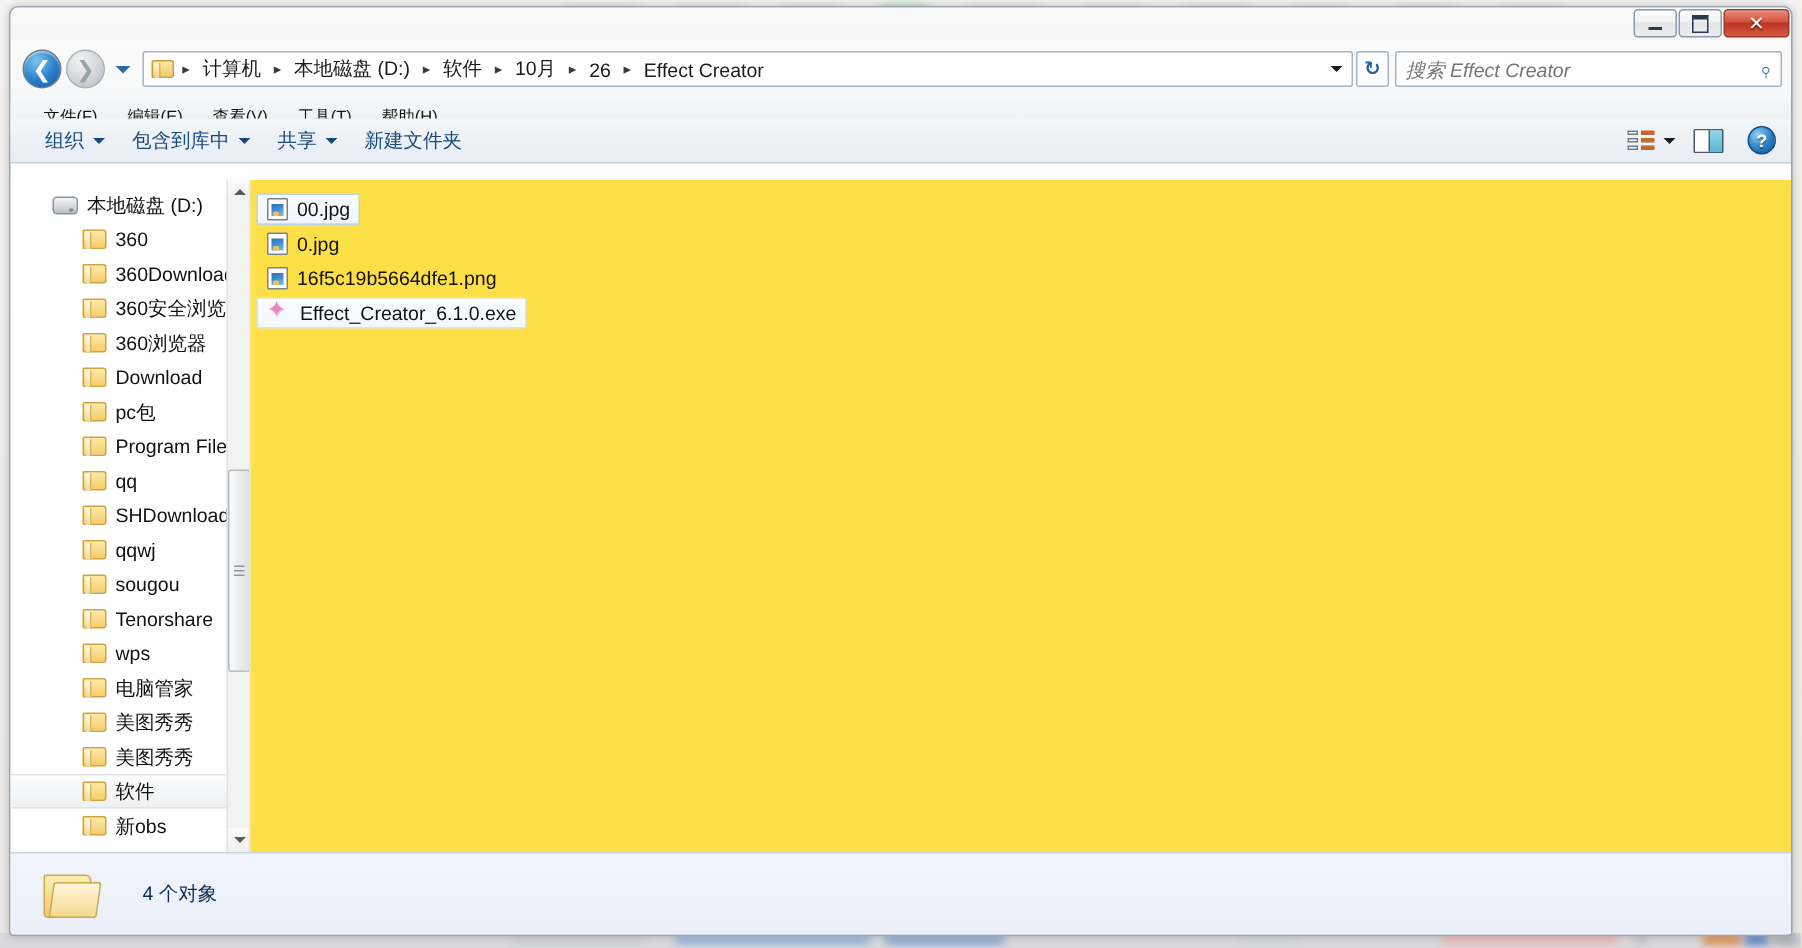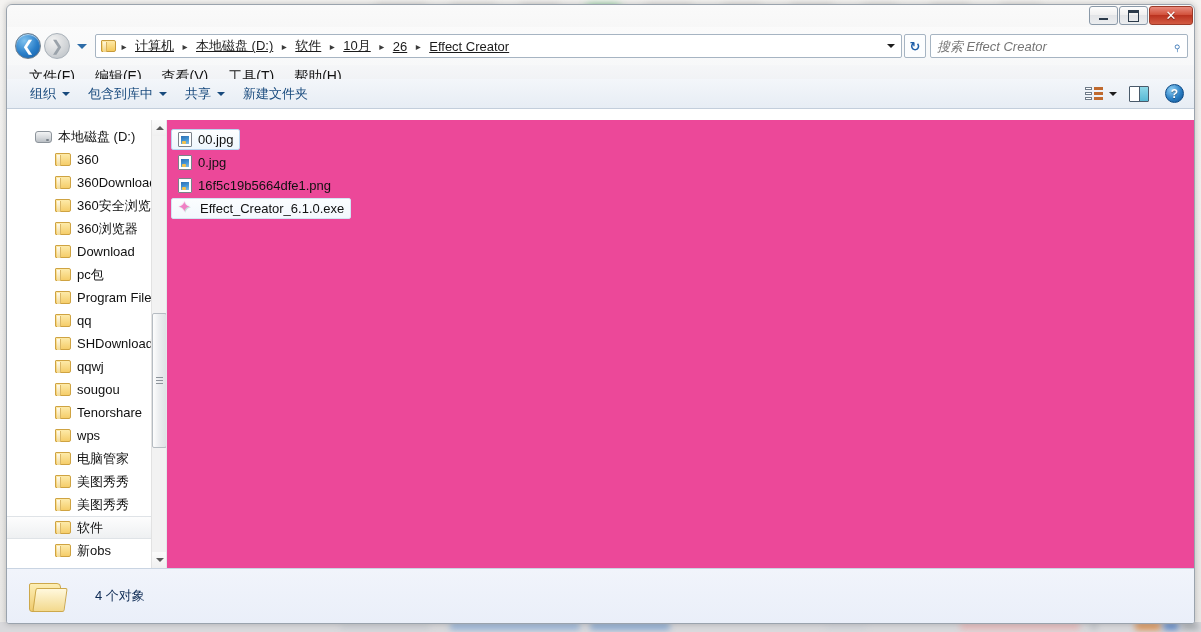--- a/index.html
+++ b/index.html
@@ -101,21 +101,21 @@
   .tri-down { width:0;height:0;border-left:5px solid transparent;border-right:5px solid transparent;border-top:5px solid #2d6ca8; }
   .tri-down.blk { border-left-width:4px;border-right-width:4px;border-top-width:4.5px;border-top-color:#1c1c1c; }
 
   #breadcrumb-bar {
     margin-left:6px; height:24px; flex:1 1 auto;
     background:#fff; border:1px solid #a6b4c2; border-radius:2px;
     display:flex; align-items:center; padding:0 2px;
     font-size:13px; color:#1b1b1b;
   }
   #breadcrumb { display:flex; align-items:center; flex:1 1 auto; overflow:hidden; }
-  .crumb { padding:2px 5px; white-space:nowrap;text-decoration:underline; }
+  .crumb { padding:2px 5px; white-space:nowrap; }
   .crumb-sep {
     width:12px; text-align:center; color:#3a3a3a; font-size:10px; flex:0 0 auto;
   }
   .mini-folder {
     width:15px;height:12px;margin:0 2px 0 3px;flex:0 0 auto;position:relative;
     background:linear-gradient(180deg,#fee9a8,#f4c95d);
     border:1px solid #c79a3a;border-radius:1px 2px 2px 1px;
   }
   .mini-folder::before{content:"";position:absolute;left:1px;top:1px;width:3px;height:10px;background:linear-gradient(180deg,#fff6d8,#f0d385);border-right:1px solid #d9b15c;}
   #breadcrumb-caret {
@@ -140,21 +140,21 @@
   #search-icon { color:#2b6cb0; font-size:14px; transform:rotate(-45deg); }
 
   
   #menubar {
     position:absolute; left:0; top:60px; width:1189px; height:25px;
     background:linear-gradient(180deg,#f5f6f8,#eef0f3);
     display:flex; align-items:center; padding-left:12px;
     border-bottom:1px solid #e3e6ea;
   }
   .menu-item {
-    font-size:14px; color:#111; padding:3px 10px; white-space:nowrap;
+    font-size:11px; color:#111; padding:3px 10px; white-space:nowrap;
   }
   .menu-item u { text-decoration:underline; }
 
   
   #commandbar {
     position:absolute; left:0; top:74px; width:1189px; height:30px;
     background:linear-gradient(180deg,#f3f6fa 0%,#e7edf4 100%);
     border-bottom:1px solid #c3cedb;
     display:flex; align-items:center; padding-left:14px;
   }
@@ -234,21 +234,21 @@
     position:absolute; left:0; top:193px; width:15px; height:135px;
     background:linear-gradient(90deg,#fdfdfd,#eceef0 45%,#dfe2e5 100%);
     border:1px solid #b6bcc2; border-radius:2px;
     display:flex; align-items:center; justify-content:center;
   }
   #nav-scroll-thumb .grip { display:grid; grid-template-rows:repeat(3,1px); gap:2px; }
   #nav-scroll-thumb .grip i { display:block; width:7px; height:1px; background:#8d949b; }
 
   
   #file-pane {
-    flex:1 1 auto; background:#ec4899; position:relative; padding:8px 0 0 4px;
+    flex:1 1 auto; background:#fde047; position:relative; padding:8px 0 0 4px;
   }
   #file-list { display:flex; flex-direction:column; align-items:flex-start; }
   .file-item {
     height:21px; display:flex; align-items:center; gap:6px;
     padding:0 6px; margin:1px 0; border-radius:2px;
     font-size:13px; color:#111; white-space:nowrap;
     border:1px solid transparent;
   }
   .file-item.focused {
     border:1px solid #b9d4ef;

